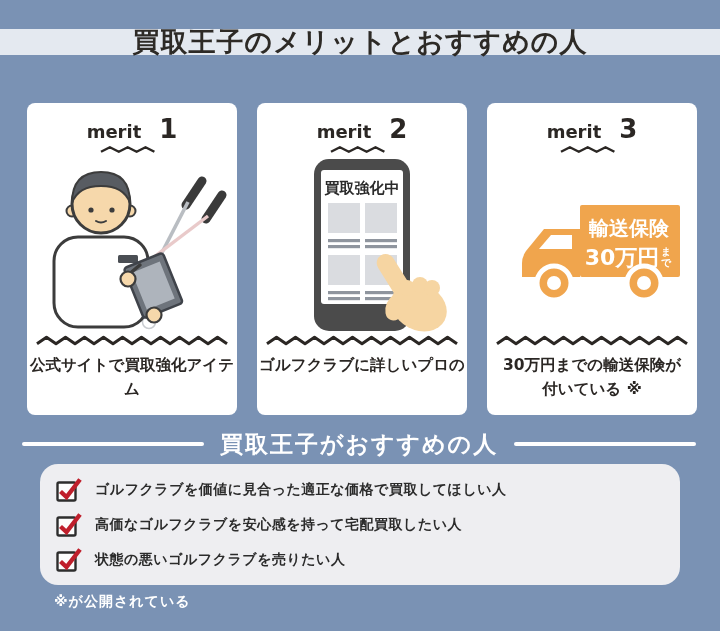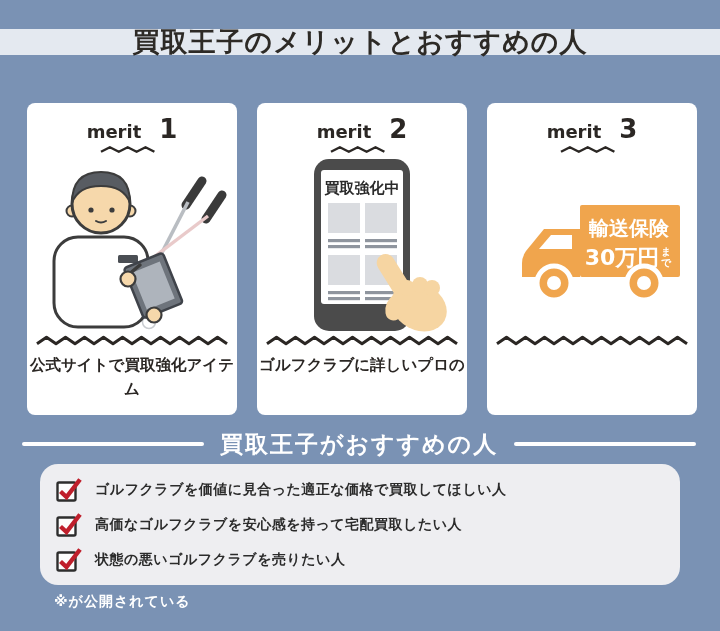--- a/index.html
+++ b/index.html
@@ -186,20 +186,24 @@
         <circle cx="152" cy="96" r="7" fill="#ffffff"></circle>
         <text x="137" y="48" text-anchor="middle" font-size="20" font-weight="bold" fill="#ffffff">輸送保険</text>
         <text x="130" y="78" text-anchor="middle" font-size="22" font-weight="bold" fill="#ffffff">30万円</text>
         <text x="174" y="68" text-anchor="middle" font-size="10" font-weight="bold" fill="#ffffff">ま</text>
         <text x="174" y="79" text-anchor="middle" font-size="10" font-weight="bold" fill="#ffffff">で</text>
       </g>
     </svg>
     <svg class="zz-div" width="194" height="12" viewBox="0 0 194 12">
       <polyline fill="none" stroke="currentColor" stroke-width="3" stroke-linejoin="round" transform="translate(2,0)" points="0.0,8.8 9.5,2.2 19.0,8.8 28.5,2.2 38.0,8.8 47.5,2.2 57.0,8.8 66.5,2.2 76.0,8.8 85.5,2.2 95.0,8.8 104.5,2.2 114.0,8.8 123.5,2.2 133.0,8.8 142.5,2.2 152.0,8.8 161.5,2.2 171.0,8.8 180.5,2.2 190.0,8.8"></polyline>
     </svg>
+    <div class="caption">
+      <div>30万円までの輸送保険が</div>
+      <div>付いている ※</div>
+    </div>
   </div>
 
   <div class="rec-title-row">
     <div class="rec-line left"></div>
     <div class="rec-title">買取王子がおすすめの人</div>
     <div class="rec-line right"></div>
   </div>
 
   <div class="rec-box">
     <div class="rec-item">

